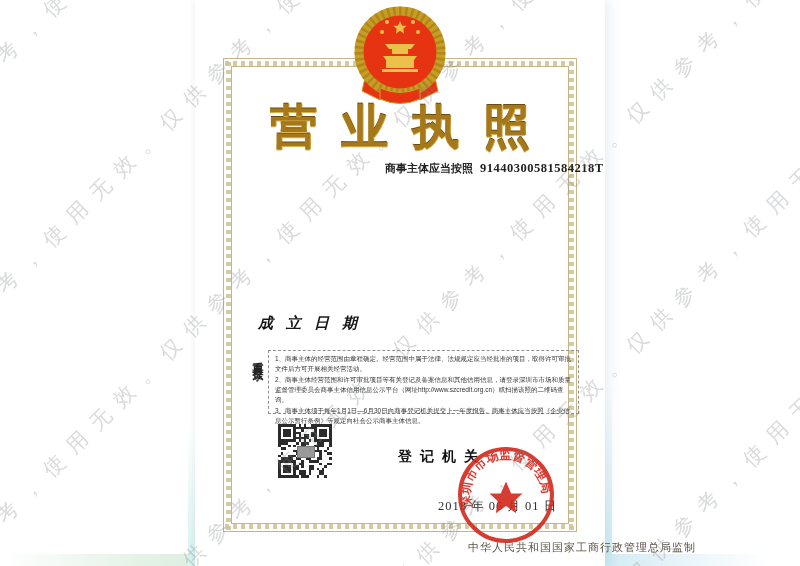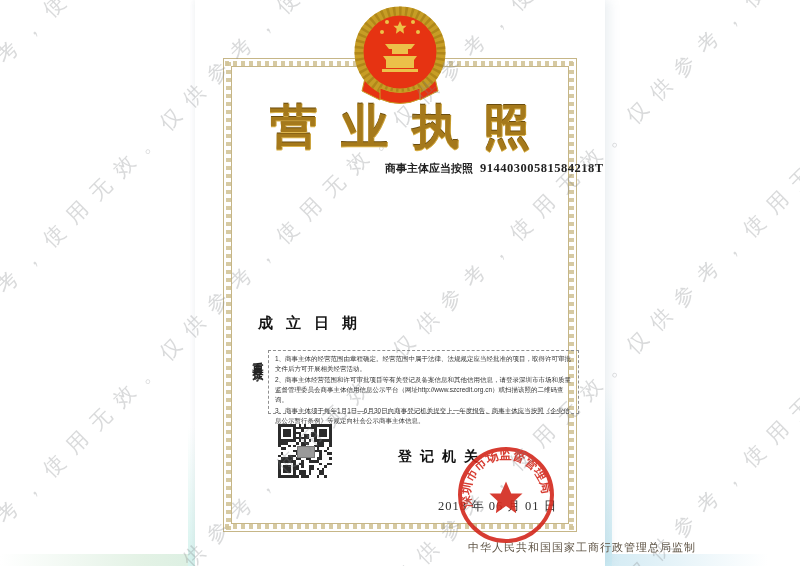--- a/index.html
+++ b/index.html
@@ -34,21 +34,21 @@
     text-shadow:0 1px 0 #dcb54e,0 -1px 0 #6b4d0e,1px 0 0 #c79c2e;}
 
   .code{position:absolute;top:161px;left:190px;font-size:11px;font-weight:700;color:#222;white-space:nowrap;}
   .code .num{font-family:"Liberation Serif",serif;font-size:12.5px;margin-left:7px;letter-spacing:.5px;}
 
   .row{position:absolute;left:63px;right:20px;height:30px;}
   .row:nth-of-type(1){top:200px;} .row:nth-of-type(2){top:228px;}
   .row:nth-of-type(3){top:256px;} .row:nth-of-type(4){top:290px;}
   .row:nth-of-type(5){top:314px;}
   .lbl{position:absolute;left:0;top:0;font-weight:700;font-size:15px;color:#151515;white-space:nowrap;}
-  .lbl-2{letter-spacing:62px;} .lbl-4{letter-spacing:13px;} .lbl-5{letter-spacing:8px;}
+  .lbl-2{letter-spacing:62px;} .lbl-4{letter-spacing:13px;font-style:italic;} .lbl-5{letter-spacing:8px;}
   .val{position:absolute;left:94px;top:2px;width:222px;font-family:"Liberation Serif",serif;
     font-size:12px;line-height:16px;color:#3a3a3a;}
 
   .notice-side{position:absolute;left:55px;top:353px;writing-mode:vertical-rl;
     font-size:11px;font-weight:700;color:#222;letter-spacing:3px;}
   .notice-box{position:absolute;left:73px;top:350px;width:297px;height:56px;
     border:1px dashed #8f8f8f;padding:3px 6px;}
   .notice-box p{margin:0 0 1px 0;font-size:6.5px;line-height:1.55;color:#333;}
 
   .qr{position:absolute;left:83px;top:424px;width:54px;height:54px;background:#fff;

